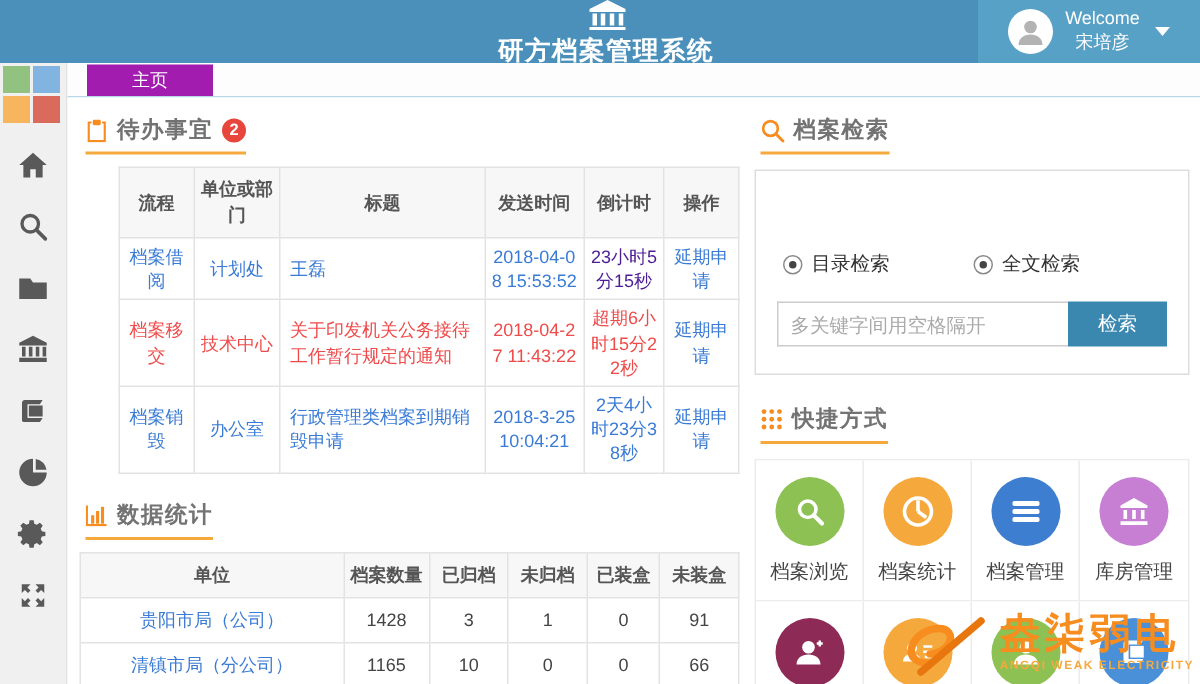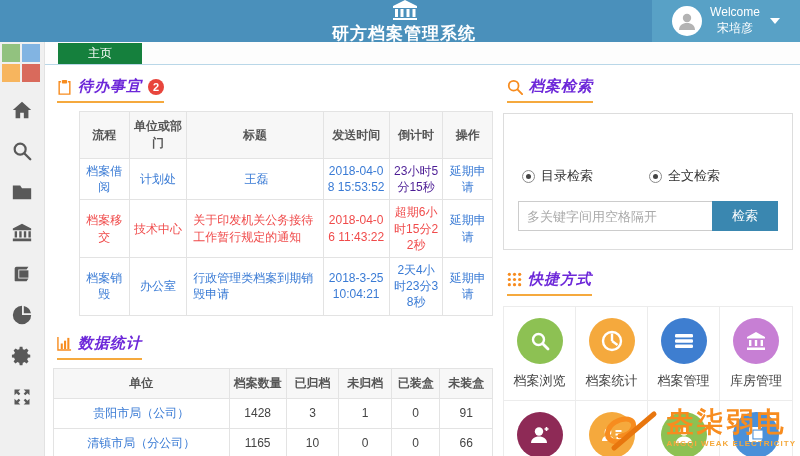--- a/index.html
+++ b/index.html
@@ -19,29 +19,29 @@
   
   .sidebar { position:absolute; left:0; top:42px; width:45px; height:414px; background:#f0f0f0; border-right:1px solid #e2e2e2; }
   .corner-grid { width:40px; height:40px; margin:2px auto 14px auto; display:grid; grid-template-columns:18px 18px; grid-template-rows:18px 18px; gap:2px; }
   .corner-grid div { width:18px; height:18px; }
   .nav-icons { display:flex; flex-direction:column; align-items:center; gap:17px; }
   .nav-icon { width:24px; height:24px; display:flex; align-items:center; justify-content:center; cursor:pointer; }
   .nav-icon svg { display:block; }
 
   
   .tabbar { position:absolute; left:45px; top:42px; width:755px; height:23px; background:#fdfdfd; border-bottom:1px solid #b9d7e8; }
-  .tab-active { position:absolute; left:13px; top:1px; width:84px; height:21px; background:#15803d; color:#fff; font-size:12px; display:flex; align-items:center; justify-content:center; cursor:pointer; }
+  .tab-active { position:absolute; left:13px; top:1px; width:84px; height:21px; background:#a21caf; color:#fff; font-size:12px; display:flex; align-items:center; justify-content:center; cursor:pointer; }
 
   
   .main { position:absolute; left:45px; top:65px; width:755px; height:391px; background:#fff; }
   .col-left { position:absolute; left:8px; top:0; width:440px; }
   .col-right { position:absolute; left:458px; top:0; width:290px; }
 
   .section-title { display:inline-flex; align-items:center; gap:6px; margin-top:12px; margin-left:4px; padding-bottom:5px; border-bottom:2px solid #f5a93d; }
-  .section-title .st-text { color:#6d28d9; font-size:15px; font-weight:bold; letter-spacing:1px;font-style:italic; }
+  .section-title .st-text { color:#737373; font-size:15px; font-weight:bold; letter-spacing:1px; }
   .badge { min-width:16px; height:16px; border-radius:8px; background:#e8453c; color:#fff; font-size:11px; display:inline-flex; align-items:center; justify-content:center; padding:0 3px; font-weight:bold; }
 
   table { border-collapse:collapse; width:100%; table-layout:fixed; }
   th,td { border:1px solid #e3e3e3; text-align:center; font-size:12px; padding:4px 3px; word-break:break-all; }
   thead th { background:#f7f7f7; color:#555; font-weight:bold; padding:6px 3px; }
   .tbl-wrap { margin-top:8px;padding-left:26px; }
 
   
   .c-blue { color:#3a7bd5; }
   .c-red { color:#f04b4b; }
@@ -197,30 +197,30 @@
               <th>标题</th>
               <th>发送时间</th>
               <th>倒计时</th>
               <th>操作</th>
             </tr>
           </thead>
           <tbody>
             <tr>
               <td class="c-blue">档案借阅</td>
               <td class="c-blue">计划处</td>
-              <td class="c-blue" style="text-align:center;padding-left:6px">王磊</td>
+              <td class="c-blue" style="text-align:left;padding-left:6px">王磊</td>
               <td class="c-blue">2018-04-08 15:53:52</td>
               <td class="c-orange">23小时5分15秒</td>
               <td class="link">延期申请</td>
             </tr>
             <tr>
               <td class="c-red">档案移交</td>
               <td class="c-red">技术中心</td>
               <td class="c-red" style="text-align:left;padding-left:6px">关于印发机关公务接待工作暂行规定的通知</td>
-              <td class="c-red">2018-04-06 11:43:22</td>
+              <td class="c-red">2018-04-27 11:43:22</td>
               <td class="c-red">超期6小时15分22秒</td>
               <td class="link">延期申请</td>
             </tr>
             <tr>
               <td class="c-blue">档案销毁</td>
               <td class="c-blue">办公室</td>
               <td class="c-blue" style="text-align:left;padding-left:6px">行政管理类档案到期销毁申请</td>
               <td class="c-blue">2018-3-25 10:04:21</td>
               <td class="c-blue">2天4小时23分38秒</td>
               <td class="link">延期申请</td>

